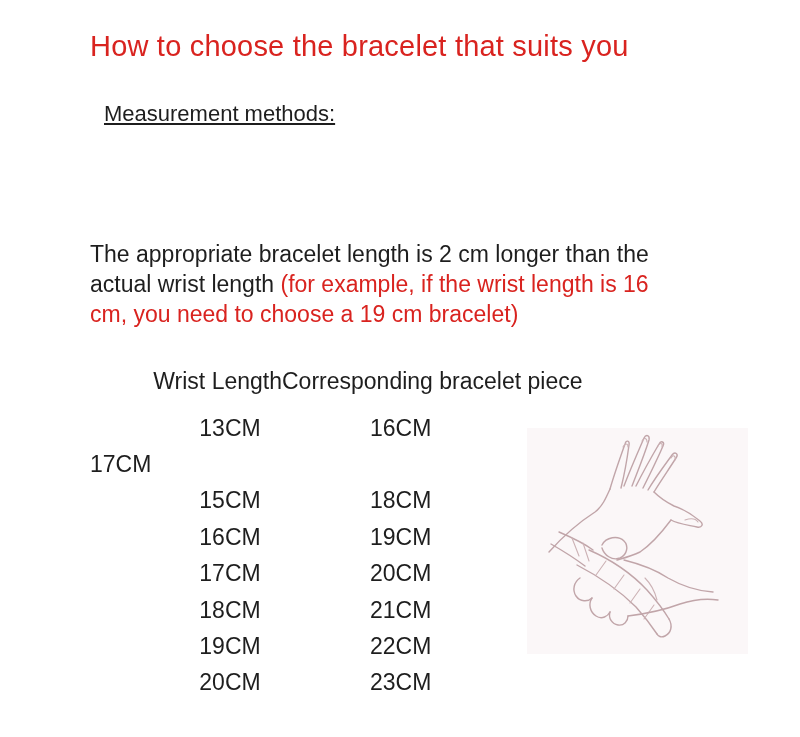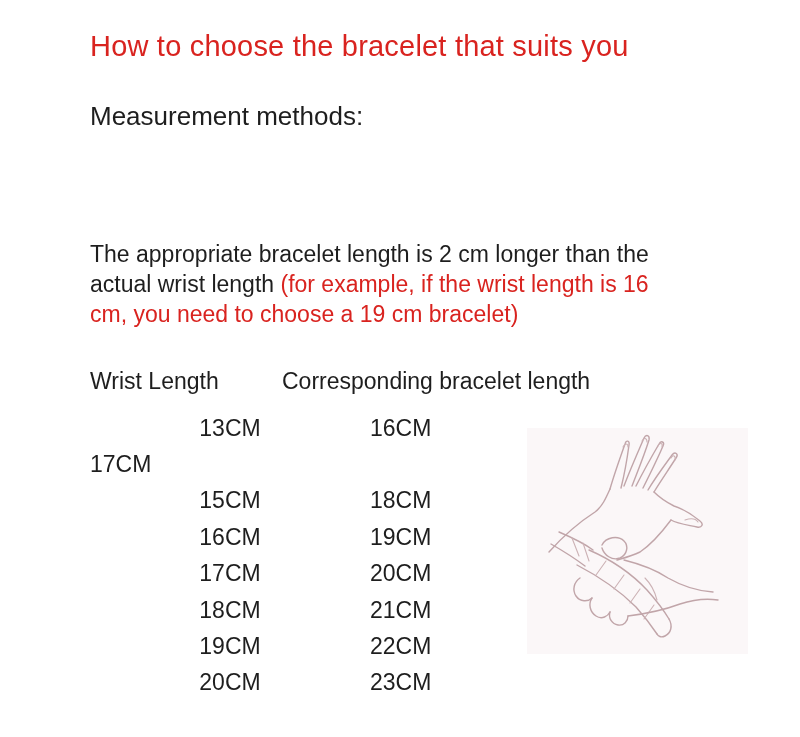--- a/index.html
+++ b/index.html
@@ -5,33 +5,33 @@
   html,body { margin:0; padding:0; background:#ffffff; }
   .page {
     position:relative; width:800px; height:737px; background:#ffffff;
     font-family:"Liberation Sans", sans-serif; color:#1e1e1e; overflow:hidden;
   }
   .title {
     position:absolute; left:90px; top:30px; margin:0;
     font-size:29px; font-weight:400; color:#d9231f; letter-spacing:0.2px;
   }
   .subtitle {
-    position:absolute; left:90px; top:101px; font-size:26px;
+    position:absolute; left:104px; top:101px; font-size:22px;text-decoration:underline;
   }
   .para {
     position:absolute; left:90px; margin:0; font-size:23px; line-height:30px;
     white-space:pre-line; width:660px;
   }
   #method-text { top:139px; }
   #sizing-note { top:239px; }
   .red { color:#d9231f; }
   .thead {
     position:absolute; left:90px; top:368px; font-size:23px;
   }
-  .thead .h1 { display:inline-block; width:192px; }
+  .thead .h1 { display:inline-block; width:192px;text-align:right; }
   #size-rows {
     position:absolute; left:90px; top:410px; font-size:23px;text-align:center;
   }
   .size-row { height:36.4px; display:flex; align-items:center; }
   .size-row .c1 { display:inline-block; width:280px; }
   .illustration {
     position:absolute; left:527px; top:428px; width:221px; height:226px;
     background:#fbf7f8;
   }
   .illustration svg { display:block; width:100%; height:100%; }
@@ -46,21 +46,21 @@
   <h1 class="title">How to choose the bracelet that suits you</h1>
 
   <div class="subtitle">Measurement methods:</div>
 
 
   <p class="para" id="sizing-note"><span>The appropriate bracelet length is 2 cm longer than the
 actual wrist length </span><span class="red">(for example, if the wrist length is 16
 cm, you need to choose a 19 cm bracelet)</span></p>
 
   <div class="thead">
-    <span class="h1">Wrist Length</span><span class="h2">Corresponding bracelet length</span>
+    <span class="h1">Wrist Length</span><span class="h2">Corresponding bracelet piece</span>
   </div>
 
   <div id="size-rows">
       <div class="size-row">
         <span class="c1">13CM</span>
         <span class="c2">16CM</span>
       </div>
       <div class="size-row">
         <span class="c2">17CM</span>
       </div>

